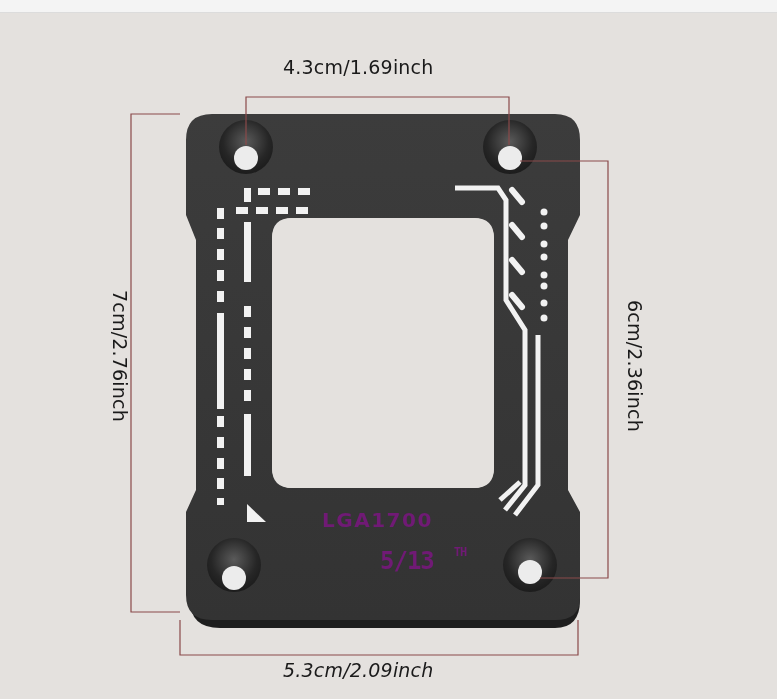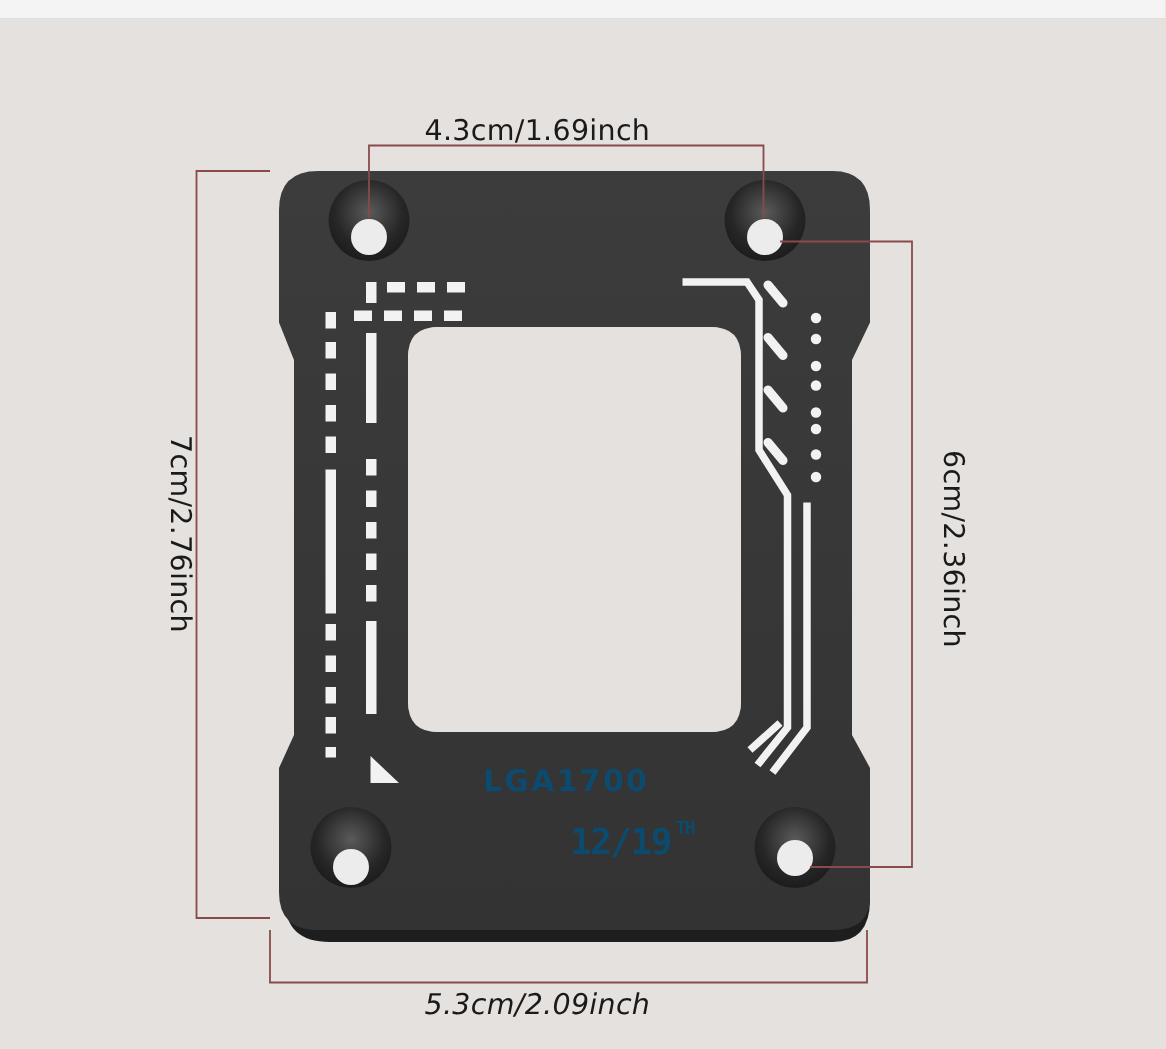--- a/index.html
+++ b/index.html
@@ -8,37 +8,37 @@
     background: #e4e1de;
     font-family: "DejaVu Sans", sans-serif;
     position: relative;
   }
   .topbar { position: absolute; left: 0; top: 0; width: 777px; height: 12px; background: #f4f4f4; border-bottom: 1px solid #dcdcdc; }
   .stage { position: absolute; left: 0; top: 0; width: 777px; height: 699px; }
   .label {
     position: absolute; color: #1a1a1a; font-size: 19px; white-space: nowrap;
     font-family: "DejaVu Sans", sans-serif; letter-spacing: 0.2px;
   }
-  .label.top { left: 283px; top: 76px; }
+  .label.top { left: 283px; top: 56px; }
   .label.bottom { left: 283px; top: 659px; font-style: italic; }
   .label.left {
     left: 117px; top: 370px; transform-origin: 0 0;
     transform: translate(-10px, 0) rotate(90deg) translate(-80px, -24px);
   }
   .label.right {
     left: 640px; top: 370px; transform-origin: 0 0;
     transform: rotate(90deg) translate(-70px, -6px);
   }
   .chip-text {
-    position: absolute; color: #0c4a6e; font-weight: bold;
+    position: absolute; color: #701a75; font-weight: bold;
     font-family: "DejaVu Sans", sans-serif; white-space: nowrap;
   }
   .chip-text.model { left: 322px; top: 508px; font-size: 20px; letter-spacing: 1.5px; }
   .chip-text.gen { left: 380px; top: 547px; font-size: 24px; font-family: "DejaVu Sans Mono", monospace; letter-spacing: -1px; }
-  .chip-text.gen sup { font-size: 12px; position: relative; top: -4px; margin-left: 3px; }
+  .chip-text.gen sup { font-size: 12px; position: relative; top: -4px; margin-left: 20px; }
 </style>
 </head>
 <body>
 
 <div class="topbar"></div>
 
 <svg class="stage" width="777" height="699" viewBox="0 0 777 699" xmlns="http://www.w3.org/2000/svg">
   <defs>
     <radialGradient id="holeGrad" cx="50%" cy="40%" r="60%">
       <stop offset="0%" stop-color="#5a5a5a"></stop>
@@ -152,13 +152,13 @@
     <path d="M180 620 L180 655 L578 655 L578 620"></path>
   </g>
 </svg>
 
 <div class="label top">4.3cm/1.69inch</div>
 <div class="label left">7cm/2.76inch</div>
 <div class="label right">6cm/2.36inch</div>
 <div class="label bottom">5.3cm/2.09inch</div>
 
 <div class="chip-text model">LGA1700</div>
-<div class="chip-text gen"><span>12/19</span><sup>TH</sup></div>
+<div class="chip-text gen"><span>5/13</span><sup>TH</sup></div>
 
 </body></html>

